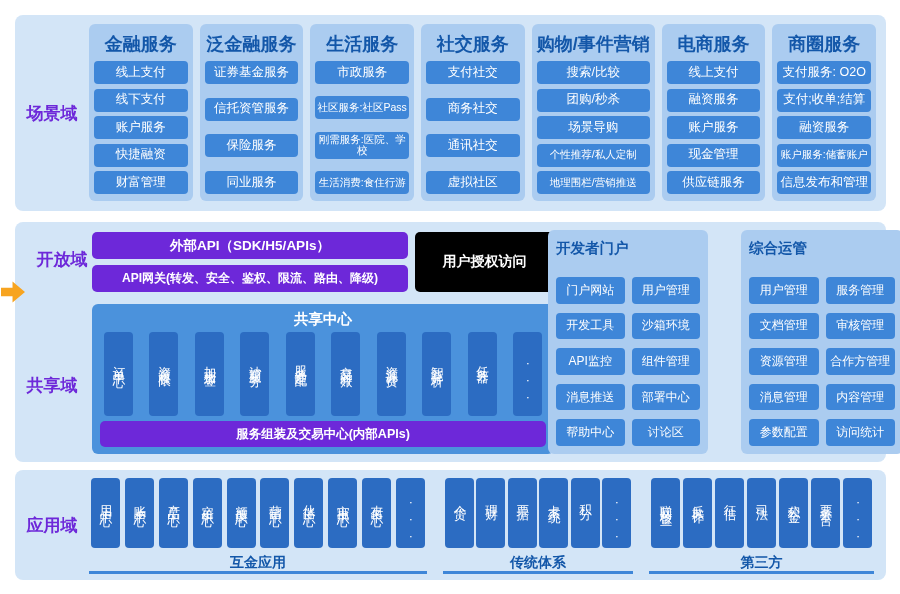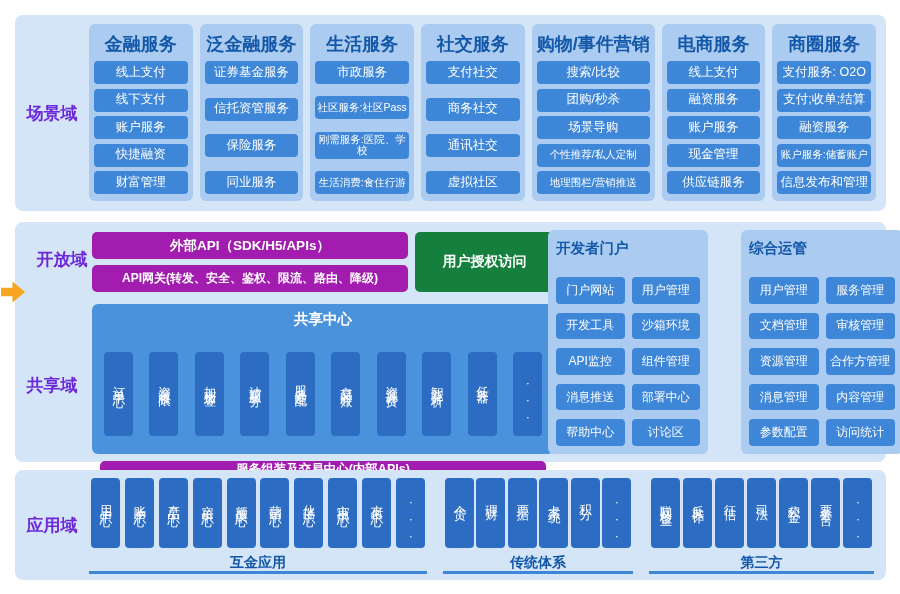--- a/index.html
+++ b/index.html
@@ -24,24 +24,24 @@
   .btn.sm { font-size:10.5px; }
 
   
   .open-label { position:absolute; left:10px; top:26px; width:74px; text-align:center; }
   .shared-label { position:absolute; left:0; top:152px; width:74px; text-align:center; }
   .arrow { position:absolute; left:-14px; top:58px; width:24px; height:24px; background:#f7a420;
            clip-path:polygon(0 32%, 48% 32%, 48% 6%, 100% 50%, 48% 94%, 48% 68%, 0 68%); }
   .mid { position:absolute; left:77px; top:10px; width:462px; }
   .api-row { display:flex; gap:7px; height:60px; }
   .api-stack { width:316px; display:flex; flex-direction:column; justify-content:space-between; }
-  .darkbar { background:#a21caf; color:#fff; font-weight:bold; border-radius:5px; display:flex; align-items:center; justify-content:center; height:27px; font-size:13.5px; white-space:nowrap; }
+  .darkbar { background:#6d28d9; color:#fff; font-weight:bold; border-radius:5px; display:flex; align-items:center; justify-content:center; height:27px; font-size:13.5px; white-space:nowrap; }
   .darkbar.gw { font-size:12px; }
-  .auth { flex:1; background:#15803d; color:#fff; font-weight:bold; border-radius:5px; display:flex; align-items:center; justify-content:center; font-size:14px; }
-  .shared-panel { margin-top:12px; height:150px; background:#4b92dc; border-radius:6px; padding:3px 8px 7px; display:flex; flex-direction:column;gap:20px; }
+  .auth { flex:1; background:#000000; color:#fff; font-weight:bold; border-radius:5px; display:flex; align-items:center; justify-content:center; font-size:14px; }
+  .shared-panel { margin-top:12px; height:150px; background:#4b92dc; border-radius:6px; padding:3px 8px 7px; display:flex; flex-direction:column; }
   .shared-title { color:#fff; font-weight:bold; font-size:14.5px; text-align:center; padding:3px 0; }
   .modules { flex:1; display:flex; justify-content:space-between; align-items:center; padding:0 4px; }
   .vbox { width:29px; background:#2c6cc2; border-radius:4px; display:flex; align-items:center; justify-content:center; }
   .modules .vbox { height:84px; }
   .vtext { writing-mode:vertical-lr; text-orientation:upright; color:#fff; font-size:12.5px; line-height:13px; letter-spacing:3px; height:37px; }
   .assembly { margin-top:5px; font-size:12.5px; }
 
   .sidepanel { position:absolute; top:8px; height:224px; background:#abccf0; border-radius:6px; padding:4px 8px 8px; display:flex; flex-direction:column; }
   .sidepanel.dev { left:533px; width:160px; }
   .sidepanel.ops { left:726px; width:162px; }

